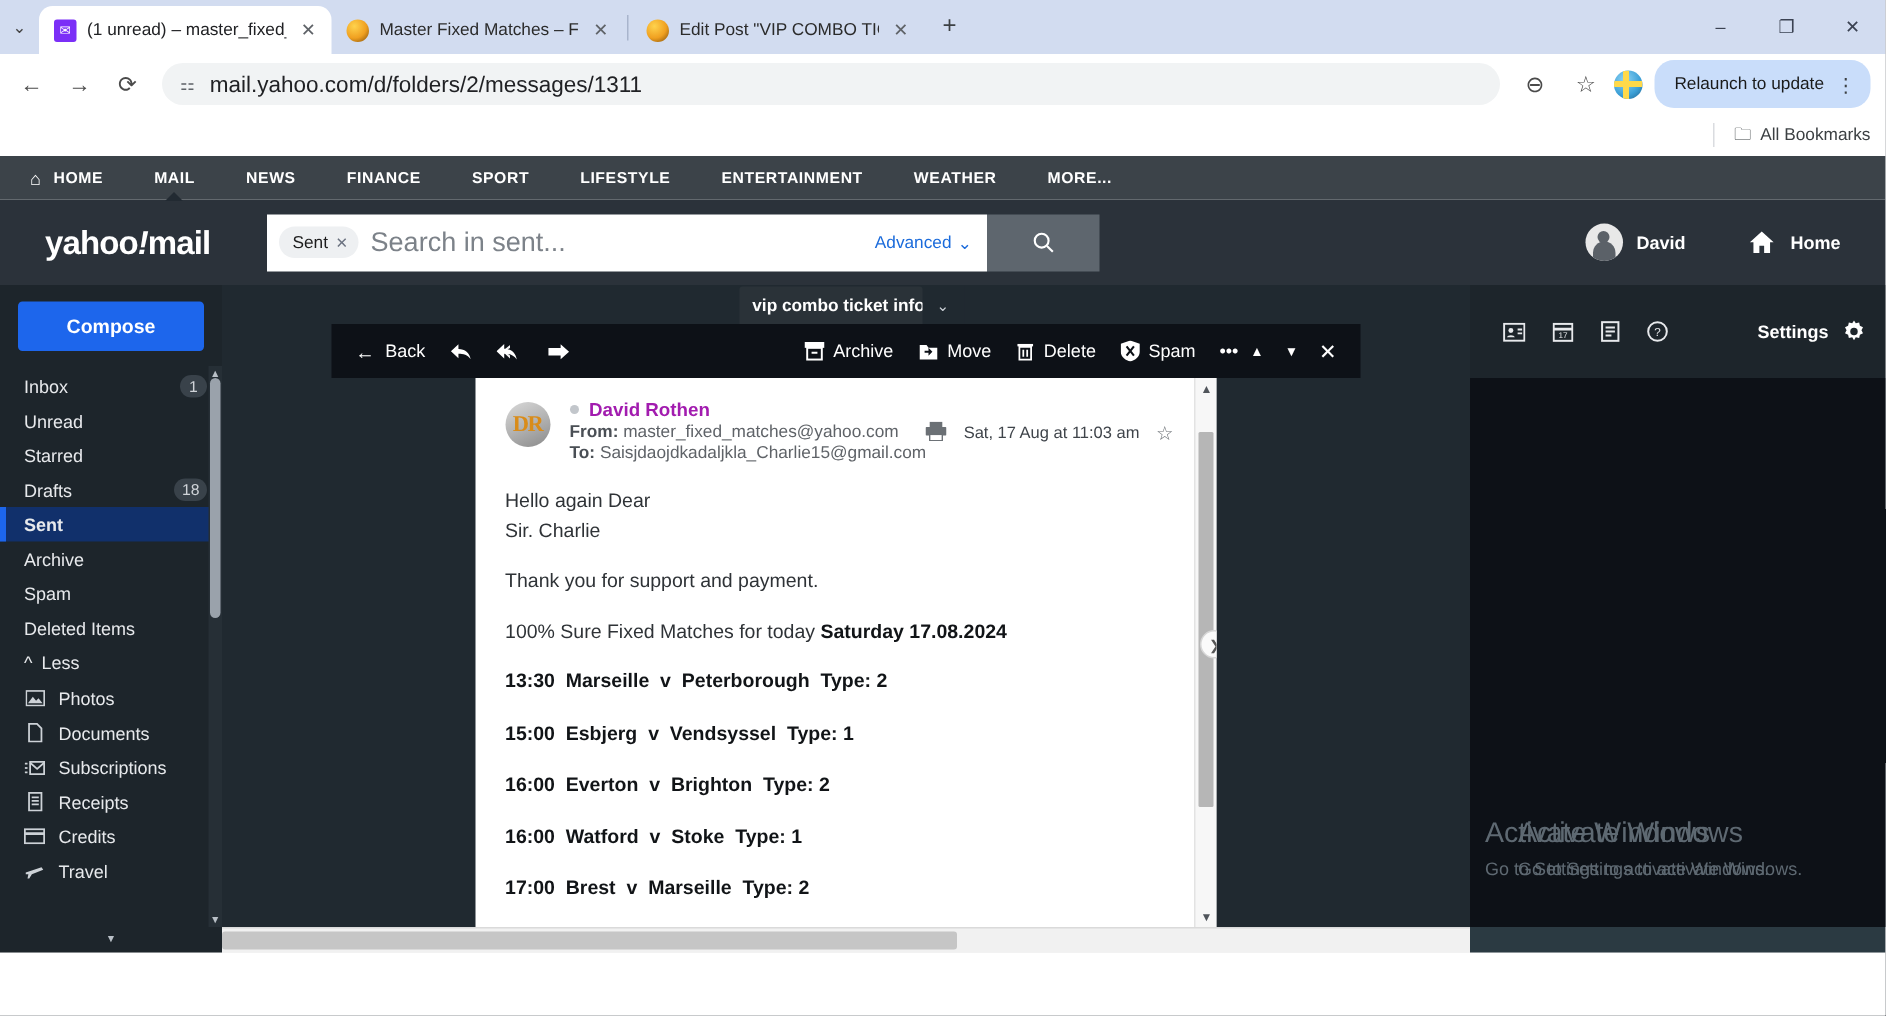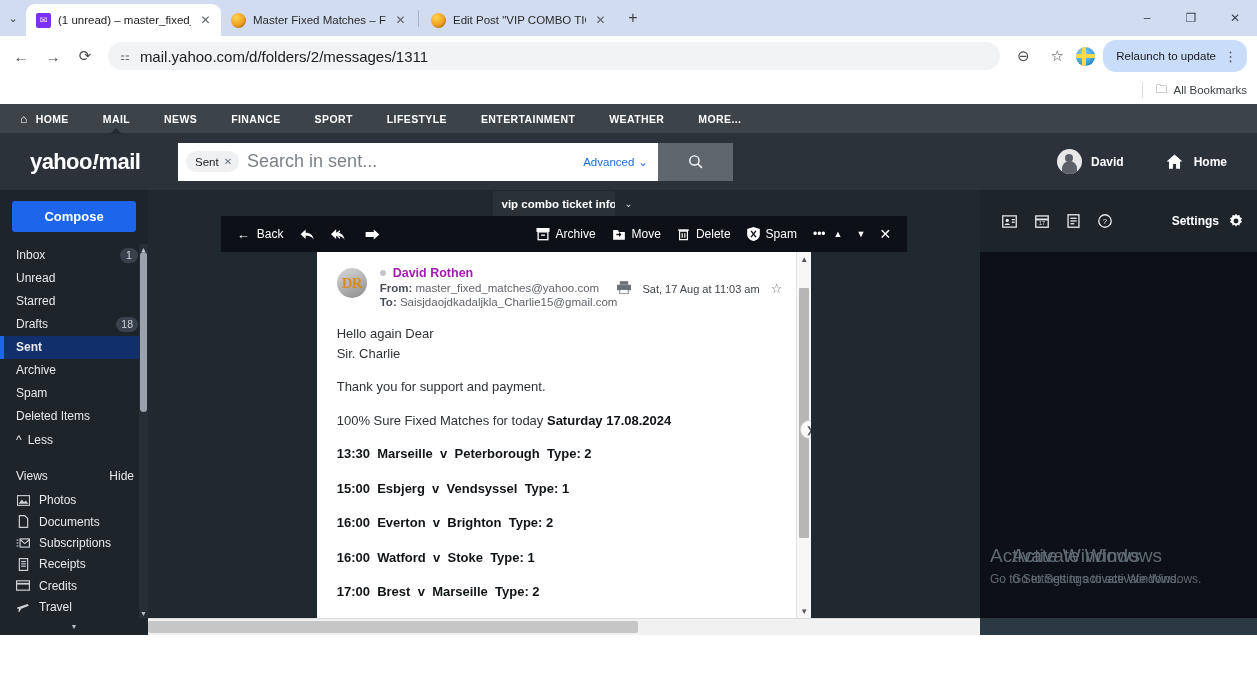--- a/index.html
+++ b/index.html
@@ -459,24 +459,20 @@
       </div>
       <div class="folder">
         <span>Deleted Items</span>
       </div>
       <div class="less">
         <span>^</span>
         <span>Less</span>
       </div>
     </div>
 
-    <div class="views-head">
-      <span>Views</span>
-      <span class="hide">Hide</span>
-    </div>
 
     <div class="viewitem">
       <span class="vicon">
         <svg width="13" height="11" viewBox="0 0 24 20" fill="none" stroke="#cdd2d7" stroke-width="2">
             <rect x="1" y="1" width="22" height="18"></rect>
             <path d="M3 16 L9 8 L13 13 L16 10 L21 16 Z" fill="#cdd2d7" stroke="none"></path>
           </svg>
       </span>
       <span>Photos</span>
     </div>

